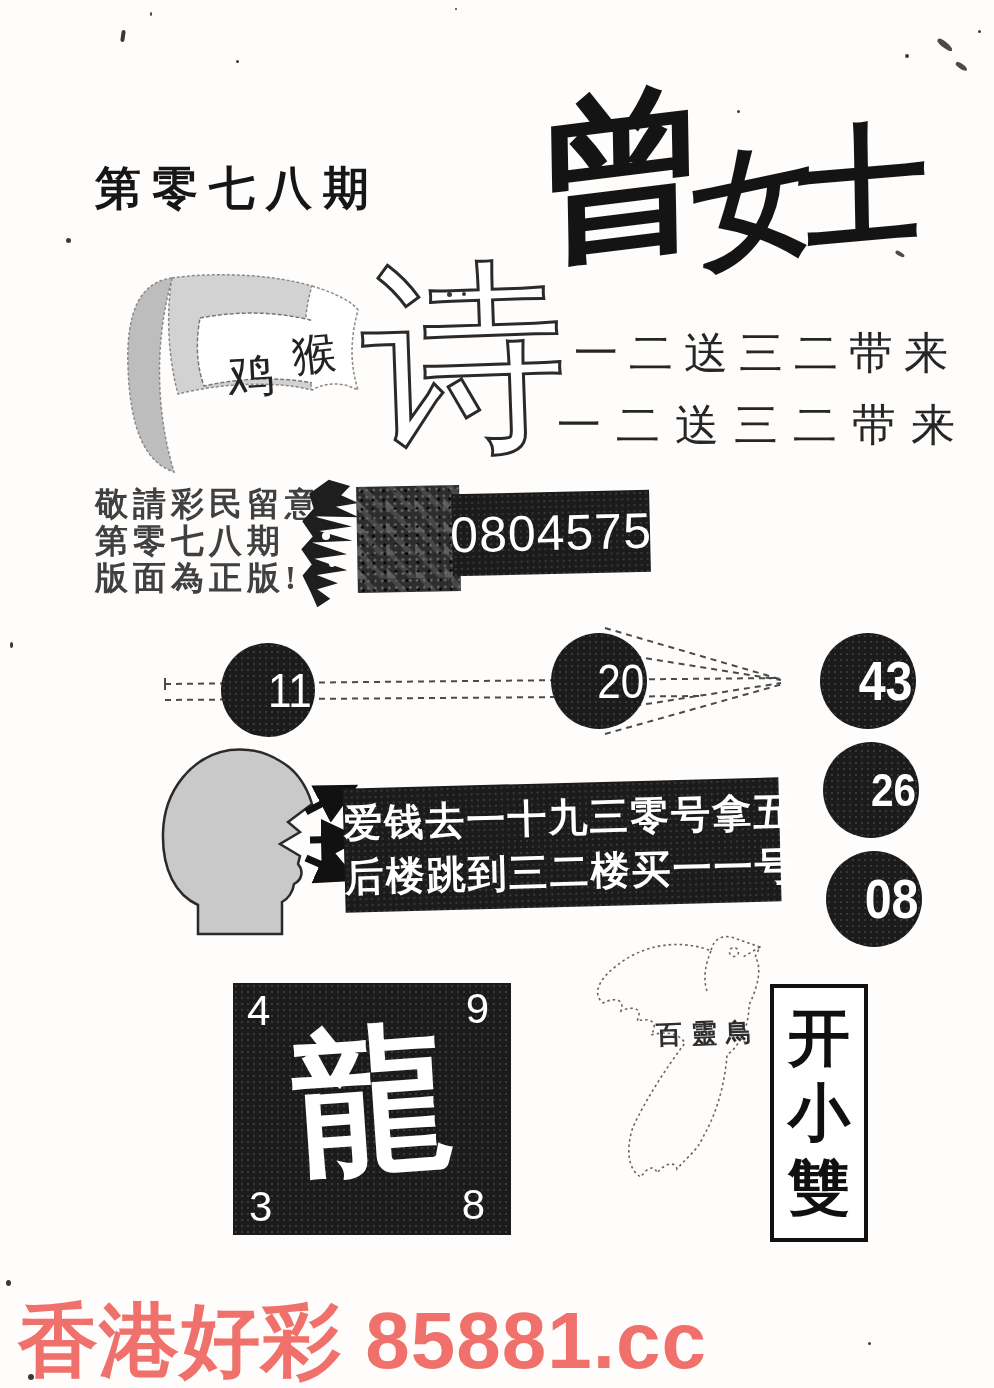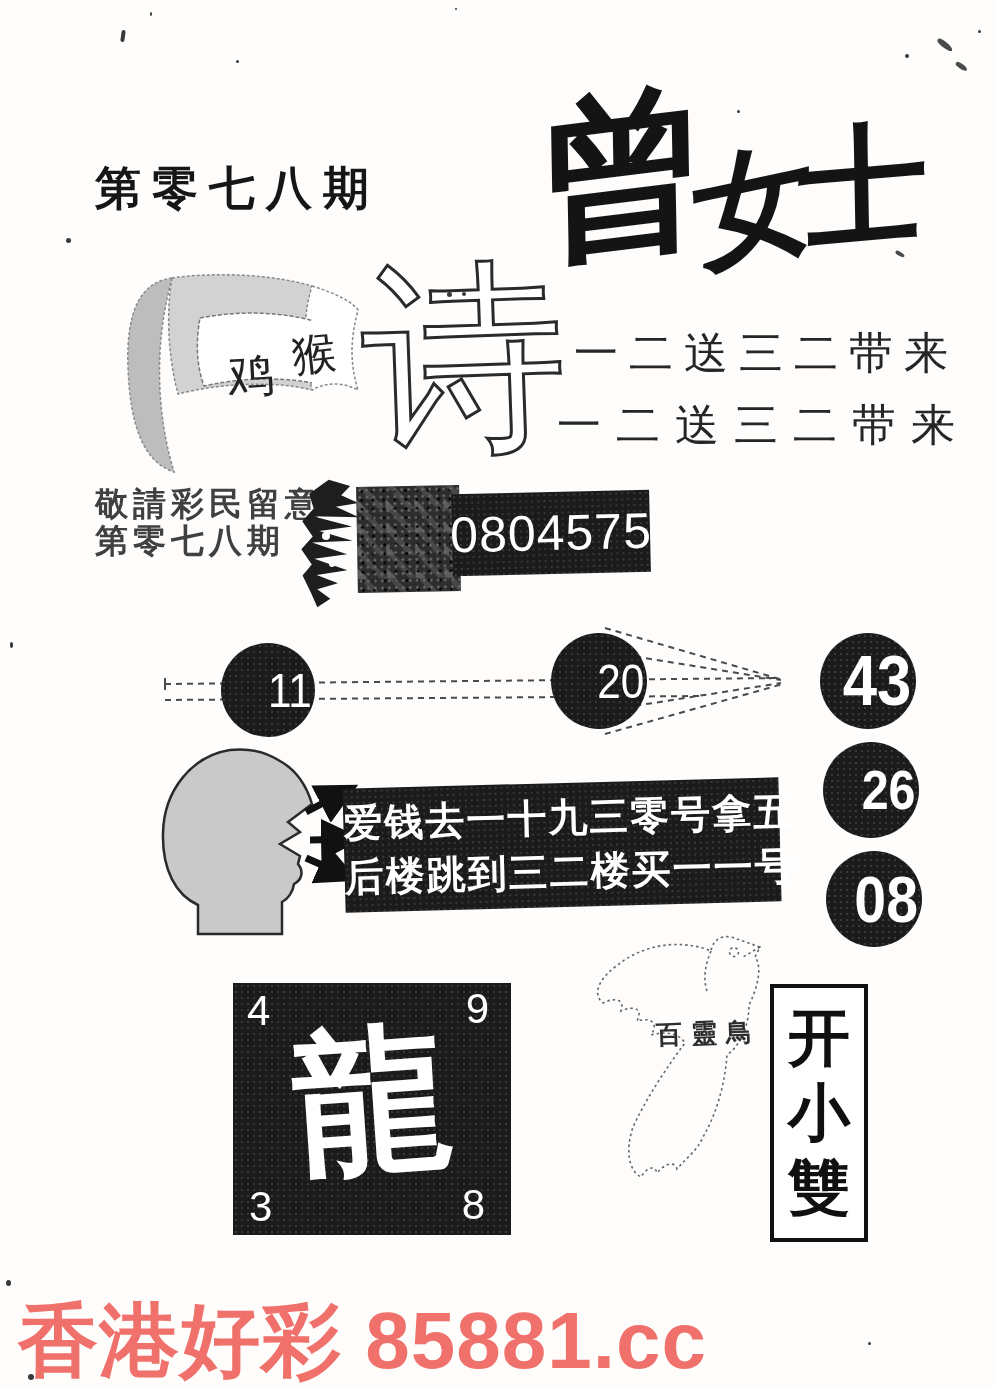--- a/index.html
+++ b/index.html
@@ -68,23 +68,23 @@
   
   .arrow-svg{position:absolute;left:140px;top:620px;}
   .num-circle{
     position:absolute;border-radius:50%;
     display:flex;align-items:center;justify-content:flex-end;color:#fff;
   }
   .num-circle span{transform:scaleX(.88);}
   .c11{left:221px;top:643px;width:94px;height:94px;font-size:48px;font-weight:400;}
   .c39{left:386px;top:641px;width:94px;height:94px;font-size:48px;font-weight:400;}
   .c20{left:551px;top:633px;width:96px;height:96px;font-size:48px;font-weight:400;}
-  .r43{left:820px;top:633px;width:96px;height:96px;font-size:70px;font-weight:800;}
-  .r26{left:823px;top:742px;width:96px;height:96px;font-size:55px;font-weight:800;}
-  .r08{left:826px;top:851px;width:96px;height:96px;font-size:65px;font-weight:800;}
+  .r43{left:820px;top:633px;width:96px;height:96px;font-size:55px;font-weight:800;}
+  .r26{left:823px;top:742px;width:96px;height:96px;font-size:46px;font-weight:800;}
+  .r08{left:826px;top:851px;width:96px;height:96px;font-size:55px;font-weight:800;}
 
   
   .head-svg{position:absolute;left:148px;top:738px;}
   .speech-box{
     position:absolute;left:344px;top:783px;width:436px;height:124px;
     transform:rotate(-1.5deg);display:flex;flex-direction:column;justify-content:center;
   }
   .speech-box div{color:#fff;font-size:39px;font-weight:700;letter-spacing:2px;
     line-height:54px;text-align:center;white-space:nowrap;}
 
@@ -144,20 +144,21 @@
   <div class="zodiac-char z1" data-name="zodiac-rooster-label">鸡</div>
   <div class="zodiac-char z2" data-name="zodiac-monkey-label">猴</div>
 
   <div class="poem-label" data-name="poem-heading-outline-char">诗</div>
   <div class="poem-line l1" data-name="poem-line-1">一二送三二带来</div>
   <div class="poem-line l2" data-name="poem-line-2">一二送三二带来</div>
 
   <div class="notice" data-name="anti-counterfeit-notice">
     <div data-name="notice-line-1">敬請彩民留意</div>
     <div data-name="notice-line-2">第零七八期</div>
+    <div data-name="notice-line-3">版面為正版!</div>
   </div>
 
   <svg class="seal-svg" data-name="ink-seal-mark" width="70" height="132" viewBox="0 0 70 132">
     <path d="M 30 2 L 52 6 L 44 16 L 62 22 L 40 28 L 64 36 L 18 40 L 58 46 L 26 54 L 60 60 L 20 66 L 56 74 L 24 82 L 58 90 L 28 98 L 50 104 L 30 112 L 44 120 L 32 130 L 24 116 L 14 100 L 22 88 L 10 74 L 20 60 L 8 46 L 18 32 L 12 18 Z" fill="#1e1e1e" transform="rotate(6 35 66)"></path>
     <circle cx="34" cy="58" r="4" fill="#fff"></circle>
     <circle cx="40" cy="86" r="3" fill="#fff"></circle>
   </svg>
 
   <div class="dragon-stamp" data-name="trademark-stamp-image"></div>
   <div class="serial-bar ink" data-name="serial-number-bar">

